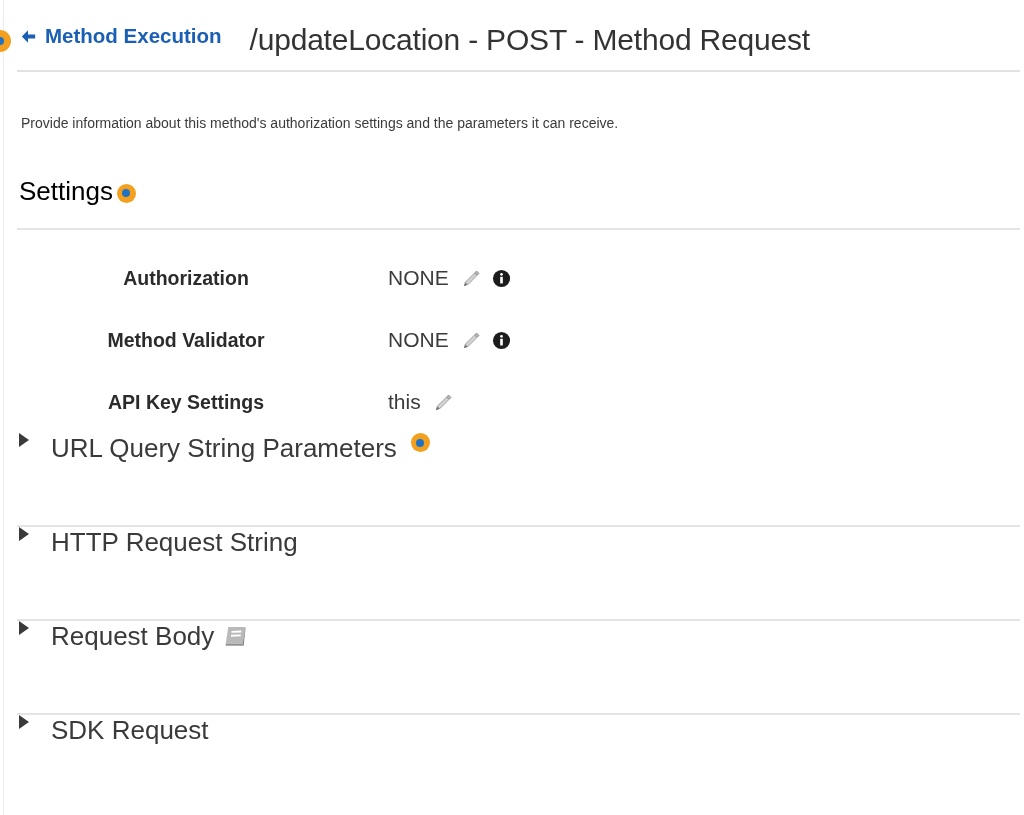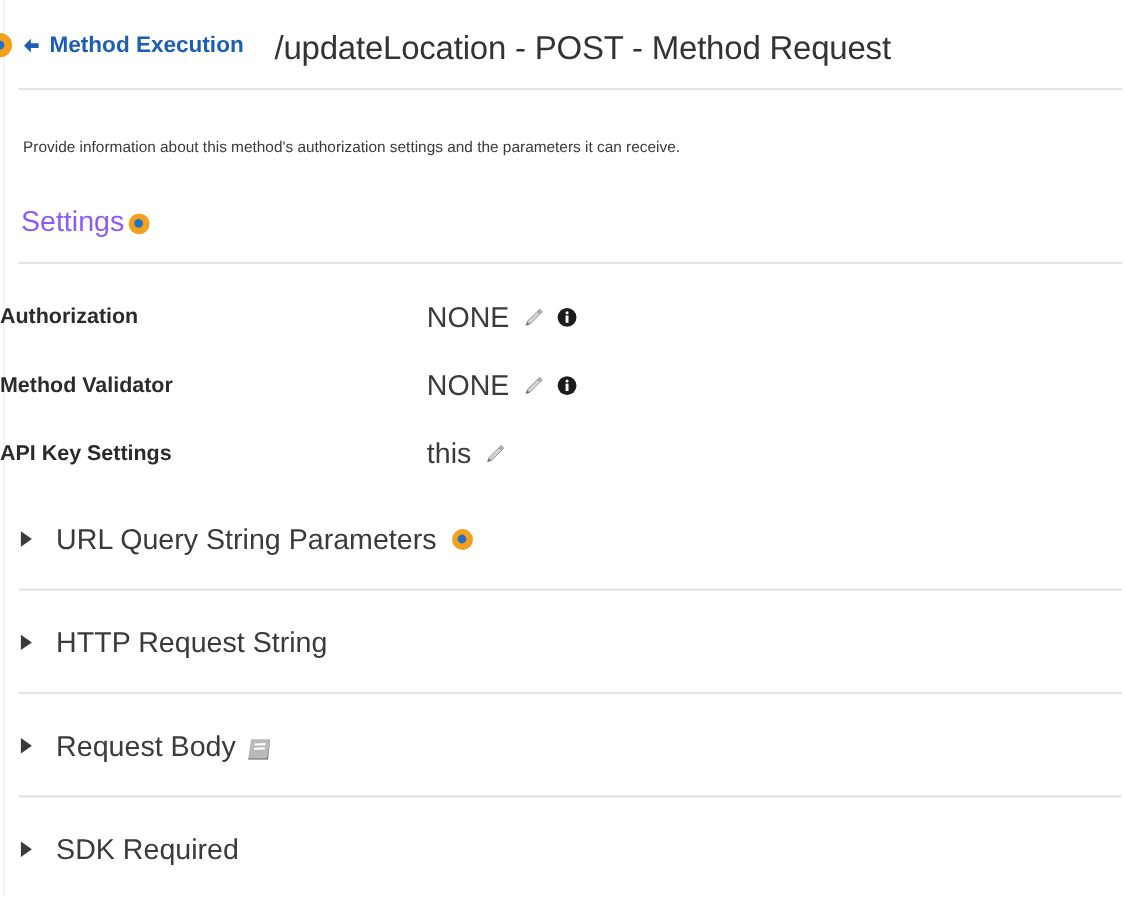--- a/index.html
+++ b/index.html
@@ -31,21 +31,21 @@
     position: absolute;
     left: 0; top: 0;
     width: 1024px;
     height: 815px;
     box-sizing: border-box;
   }
 
   
   .header {
     position: relative;
-    height: 82px;
+    height: 72px;
     display: flex;
     align-items: center;
     padding-left: 19px;
     box-sizing: border-box;
   }
   .header-rule {
     position: absolute;
     left: 17px;
     right: 4px;
     bottom: 0;
@@ -117,51 +117,51 @@
     line-height: 1.3;
   }
 
   
   .settings-heading {
     display: flex;
     align-items: center;
     gap: 2px;
     padding: 22px 0 0 19px;
     font-size: 26px;
-    color: #8b5cf6;
+    color: #000000;
     font-weight: normal;
   }
   .settings-heading .help-dot { margin-left: 2px; margin-top: 4px; }
 
   .rule {
     height: 2px;
     background: #e4e4e4;
     margin: 14px 4px 0 17px;
   }
 
   .settings-table {
     padding-top: 17px;
   }
   .setting-row {
     display: flex;
     align-items: center;
     height: 62px;
   }
   .setting-label {
     width: 388px;
-    text-align: left;
+    text-align: center;
     font-weight: bold;
     font-size: 19.5px;
     color: #2b2b2b;
     padding-right: 16px;
     box-sizing: border-box;
     white-space: nowrap;
   }
   .setting-value {
-    font-size: 26px;
+    font-size: 21px;
     color: #3b3b3b;
     white-space: nowrap;
   }
   .setting-icons {
     display: inline-flex;
     align-items: center;
     gap: 10px;
     margin-left: 12px;
   }
 
@@ -190,21 +190,21 @@
     margin-left: 9px;
     position: relative;
     top: 3px;
   }
 
   
   .section {
     position: relative;
     height: 94px;
     display: flex;
-    align-items: center;
+    align-items: flex-start;
     padding-left: 19px;
     box-sizing: border-box;
     cursor: pointer;
   }
   .section-rule {
     position: absolute;
     left: 17px;
     right: 4px;
     bottom: 0;
     height: 2px;
@@ -339,17 +339,17 @@
         <path d="M20.6 20.6 L23.4 3.2 L23.4 5.2 L21.4 22.6 L20.6 22.6 Z" fill="#6f6f6f"></path>
         <rect x="8.8" y="7.0" width="10.2" height="2.0" fill="#ffffff" transform="rotate(-2 13.9 8)"></rect>
         <rect x="8.3" y="11.0" width="10.2" height="2.0" fill="#ffffff" transform="rotate(-2 13.4 12)"></rect>
       </svg>
     </span>
     <div class="section-rule"></div>
   </div>
 
   <div class="section">
     <span class="caret"></span>
-    <span class="section-title">SDK Required</span>
+    <span class="section-title">SDK Request</span>
 
   </div>
 
 </div>
 
 </body></html>

